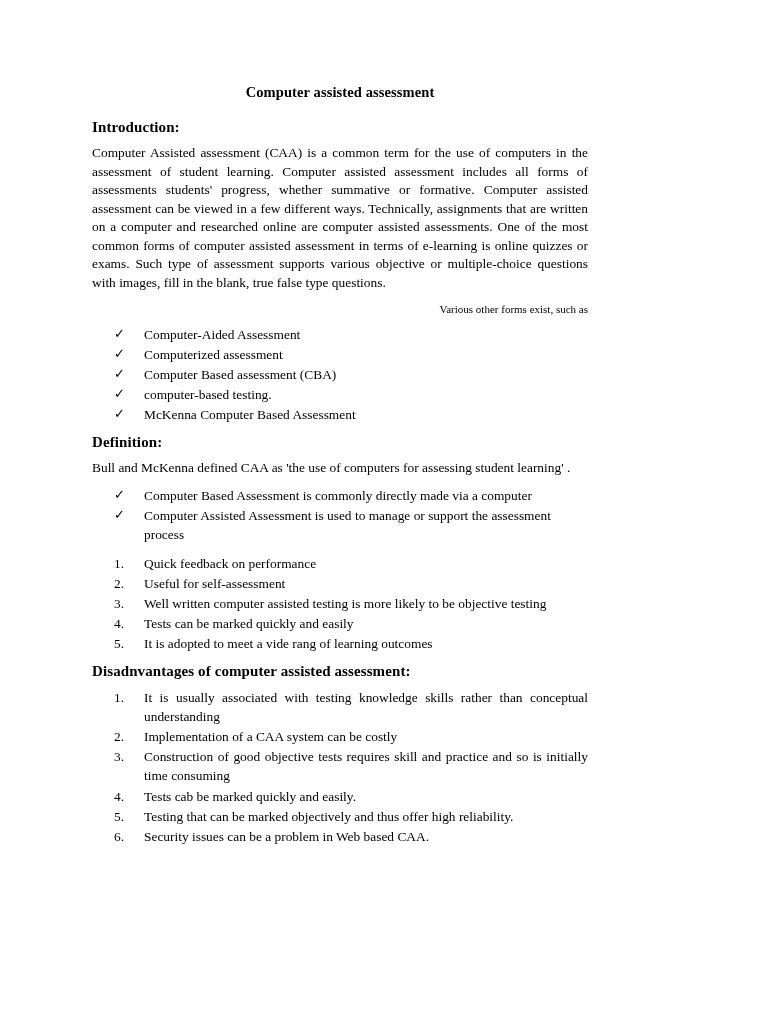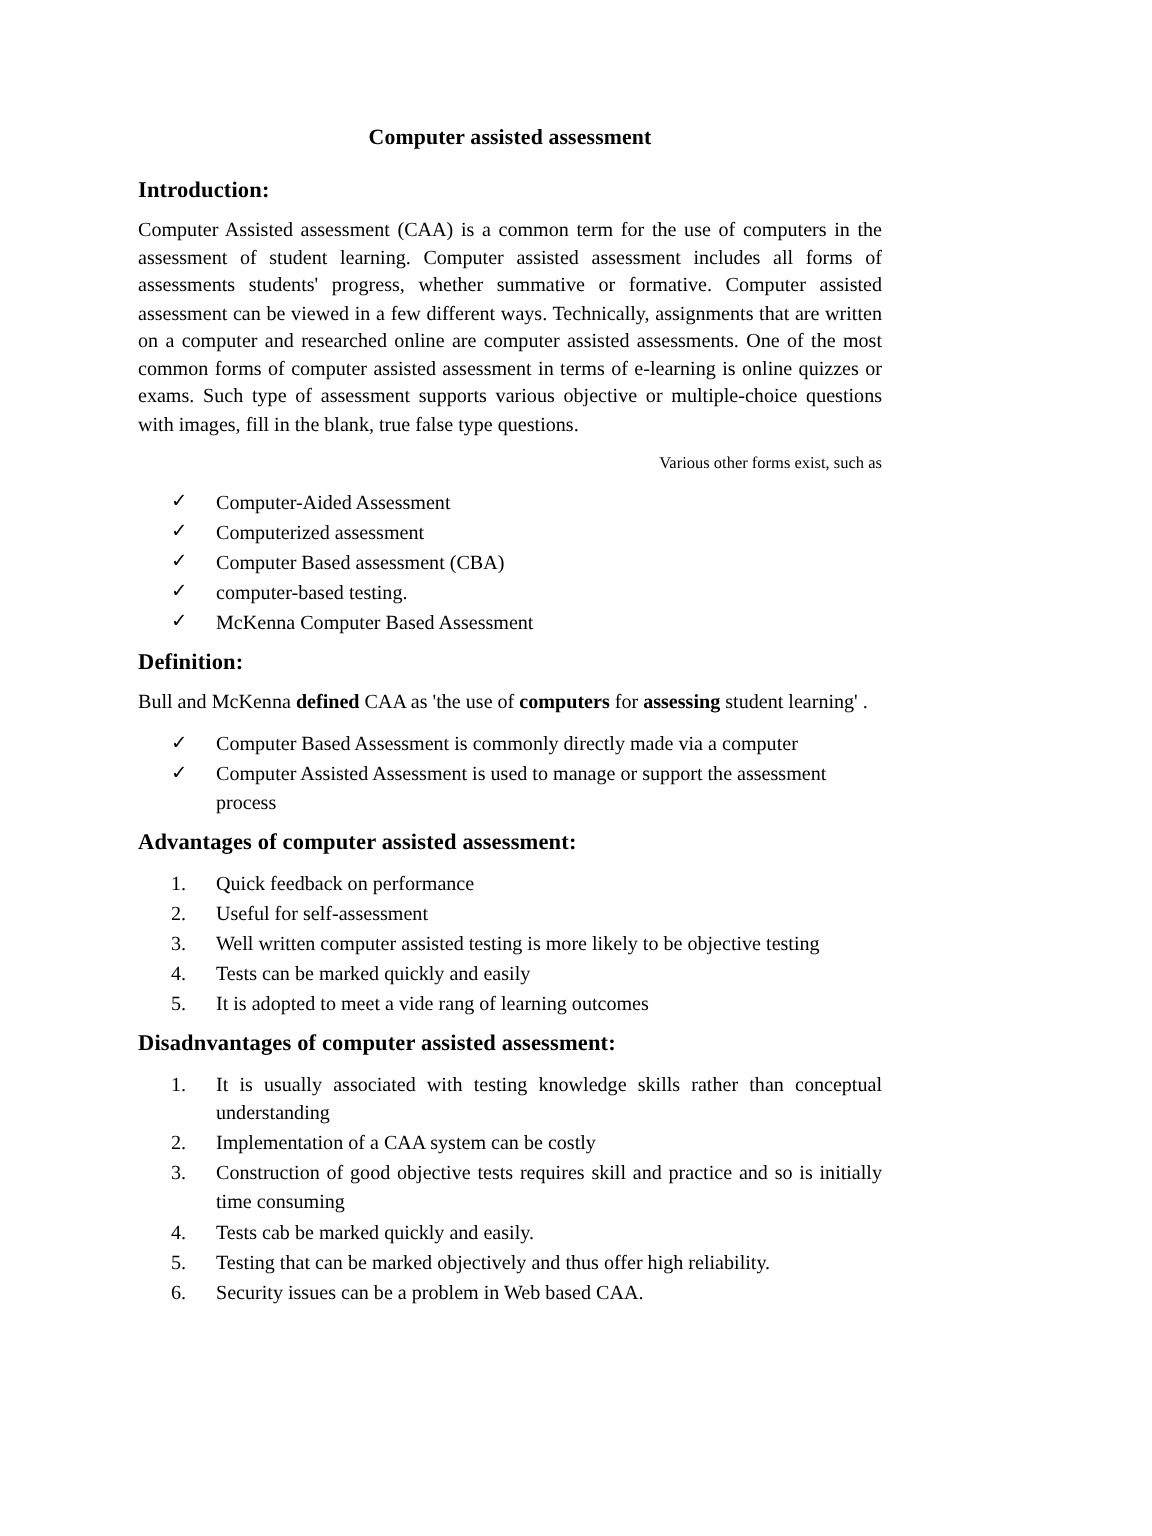--- a/index.html
+++ b/index.html
@@ -88,21 +88,21 @@
   }
   ol.num-list > li .item-text {
     flex: 1 1 auto;
     text-align: justify;
   }
   .def-line {
     font-size: 13.4px;
     line-height: 1.4;
     margin: 0 0 8px 0;
   }
-  b { font-weight: bold; }
+  b { font-weight: normal; }
 </style>
 </head>
 <body>
 
 <div class="page">
 
   <div class="doc-title">Computer assisted assessment</div>
 
   <h2 class="section-heading">Introduction:</h2>
   <p class="body-text">Computer Assisted assessment (CAA) is a common term for the use of computers in the assessment of student learning. Computer assisted assessment includes all forms of assessments students' progress, whether summative or formative. Computer assisted assessment can be viewed in a few different ways. Technically, assignments that are written on a computer and researched online are computer assisted assessments. One of the most common forms of computer assisted assessment in terms of e-learning is online quizzes or exams. Such type of assessment supports various objective or multiple-choice questions with images, fill in the blank, true false type questions.</p>
@@ -138,21 +138,20 @@
     <li>
       <span class="tick">✓</span>
       <span class="item-text">Computer Based Assessment is commonly directly made via a computer</span>
     </li>
     <li>
       <span class="tick">✓</span>
       <span class="item-text">Computer Assisted Assessment is used to manage or support the assessment process</span>
     </li>
   </ul>
 
-  <h2 class="section-heading spaced">Advantages of computer assisted assessment:</h2>
   <ol class="num-list">
     <li>
       <span class="num"></span>
       <span class="item-text">Quick feedback on performance</span>
     </li>
     <li>
       <span class="num"></span>
       <span class="item-text">Useful for self-assessment</span>
     </li>
     <li>

